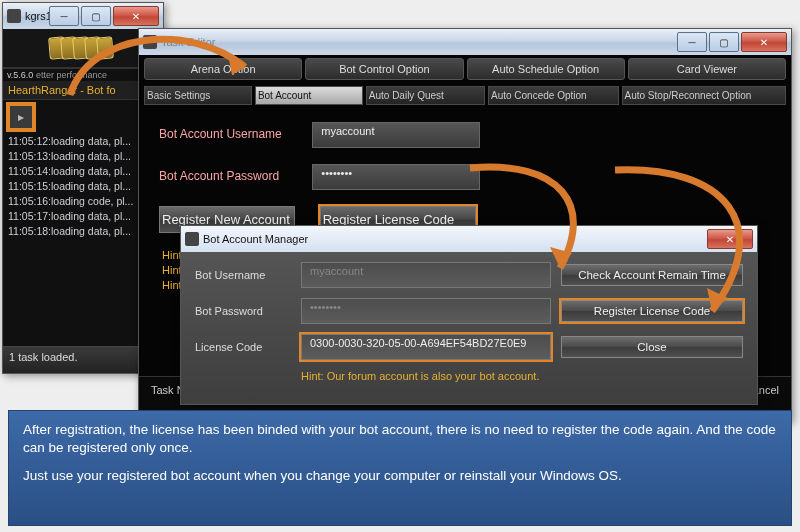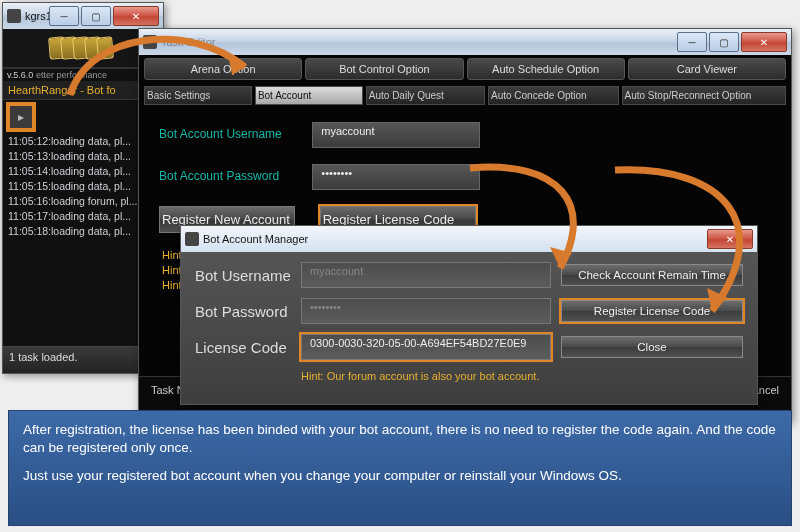--- a/index.html
+++ b/index.html
@@ -21,30 +21,30 @@
 .log{padding:0 5px}
 .log div{color:#cfcfd6;font-size:10.5px;white-space:nowrap;overflow:hidden;line-height:15px}
 .foot1{position:absolute;bottom:0;left:0;right:0;height:18px;background:linear-gradient(#3a3a3a,#222);color:#ddd;font-size:11px;padding:4px 6px;border-top:1px solid #444}
 #w2{left:138px;top:28px;width:652px;height:392px;z-index:2}
 #w2 .body{background:#050505}
 .tabrow{display:flex;gap:3px;padding:3px 5px}
 .tab1{flex:1;text-align:center;padding:4px 2px;font-size:11px;color:#ddd;background:linear-gradient(#4a4a4a,#2c2c2c);border:1px solid #555;border-radius:3px}
 .tab2{flex:1;text-align:left;padding:3px 2px;font-size:10px;color:#ccc;background:linear-gradient(#3c3c3c,#242424);border:1px solid #4a4a4a}
 .tab2.act{background:linear-gradient(#dcdcdc,#a8a8a8);color:#111}
 .frm{padding:14px 20px}
-.lbl{color:#14b8a6;font-size:12px;display:inline-block;width:150px}
+.lbl{color:#fca5a5;font-size:12px;display:inline-block;width:150px}
 .inp{display:inline-block;width:150px;height:20px;background:linear-gradient(#565656,#3c3c3c);border:1px solid #666;color:#eee;padding:2px 8px;font-size:11px;vertical-align:middle}
 .row{margin-bottom:16px}
 .btn{display:inline-block;padding:5px 2px;background:linear-gradient(#6b6b6b,#484848 48%,#3a3a3a 52%,#4e4e4e);border:1px solid #777;color:#eee;font-size:13px;text-align:left}
 .hint{color:#e8b030;font-size:11px;margin:3px 0 0 3px}
 #w3{left:180px;top:225px;width:576px;height:178px;z-index:3}
 #w3 .titlebar{background:linear-gradient(#f2f6fb,#d4e1f0)}
 #w3 .body{background:linear-gradient(#555,#3e3e3e);padding:10px 14px}
 .r3{display:flex;align-items:center;margin-bottom:10px;gap:10px}
-.l3{width:96px;color:#ddd;font-size:15px}
+.l3{width:96px;color:#ddd;font-size:11px}
 .i3{flex:1;height:20px;background:linear-gradient(#4d4d4d,#5c5c5c);border:1px solid #777;color:#eee;padding:2px 8px;font-size:11px}
 .i3.dim{color:#888}
 .b3{width:176px;text-align:center;padding:4px 2px;background:linear-gradient(#6d6d6d,#4a4a4a 48%,#3c3c3c 52%,#505050);border:1px solid #888;color:#eee;font-size:11.5px}
 .hlO{outline:2px solid #e08628}
 .hint3{color:#e8b030;font-size:11px;margin-left:106px;margin-top:2px}
 .taskfoot{position:absolute;bottom:0;left:0;right:0;height:30px;background:#0a0a0a;color:#ccc;font-size:11px;padding:7px 12px;display:flex;justify-content:space-between;border-top:1px solid #333}
 .blue{position:absolute;left:8px;right:8px;bottom:6px;height:94px;background:linear-gradient(#3d6aa8,#2a4f84);border:1px solid #26436d;color:#fff;font-size:13.5px;padding:10px 14px;line-height:1.35;z-index:5}
 .arrow{position:absolute;z-index:6;pointer-events:none}
 .arrow path{fill:none;stroke:#d87a2e;stroke-width:7}
 .arrow polygon{fill:#d87a2e}
@@ -71,21 +71,21 @@
         <div class="card"></div>
     </div>
     <div class="ver"><span>v.5.6.0</span> <span style="color:#999">etter performance</span></div>
     <div class="hrtitle">HearthRanger - Bot fo</div>
     <div class="icoplay hlO">▸</div>
     <div class="log">
       <div>11:05:12:loading data, pl...</div>
       <div>11:05:13:loading data, pl...</div>
       <div>11:05:14:loading data, pl...</div>
       <div>11:05:15:loading data, pl...</div>
-      <div>11:05:16:loading forum, pl...</div>
+      <div>11:05:16:loading code, pl...</div>
       <div>11:05:17:loading data, pl...</div>
       <div>11:05:18:loading data, pl...</div>
     </div>
     <div class="foot1">1 task loaded.</div>
   </div>
 </div>
 
 <div id="w2" class="win">
   <div class="titlebar">
     <div class="ico"></div>

